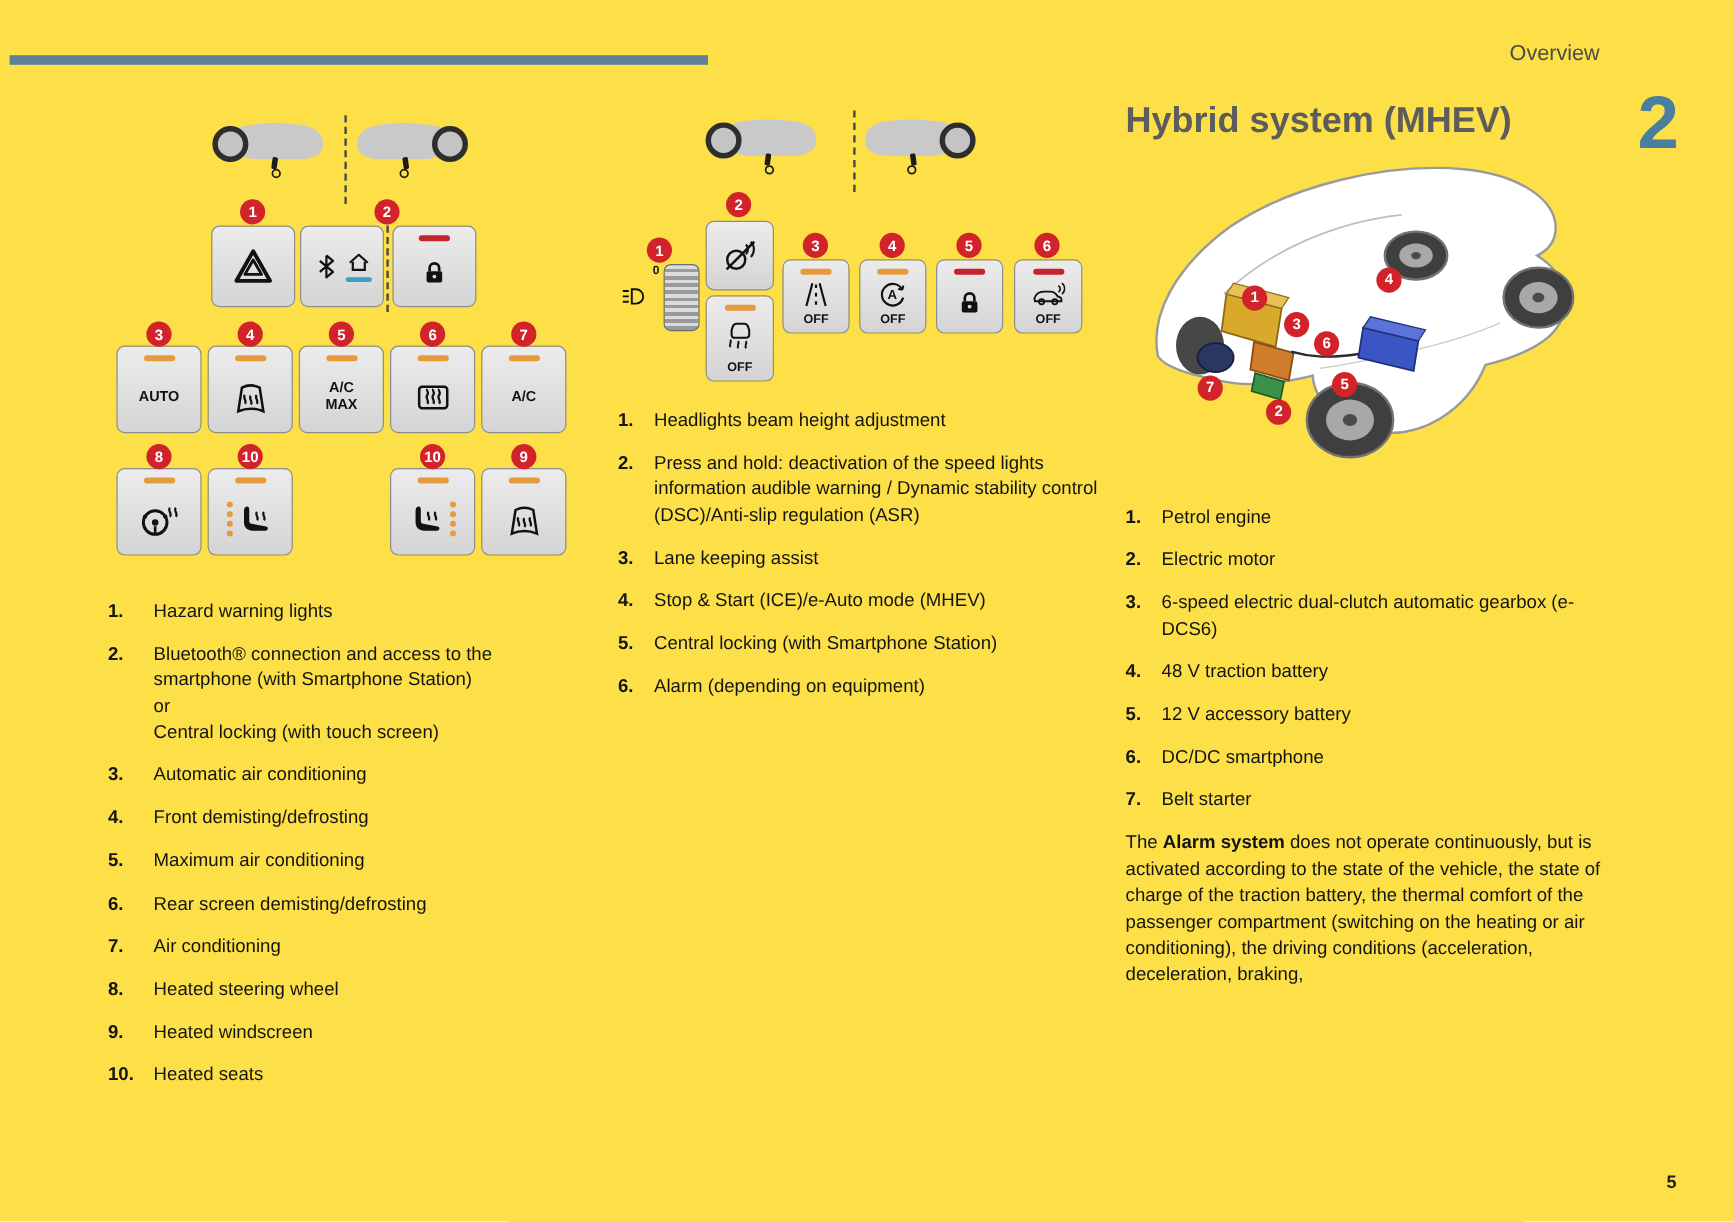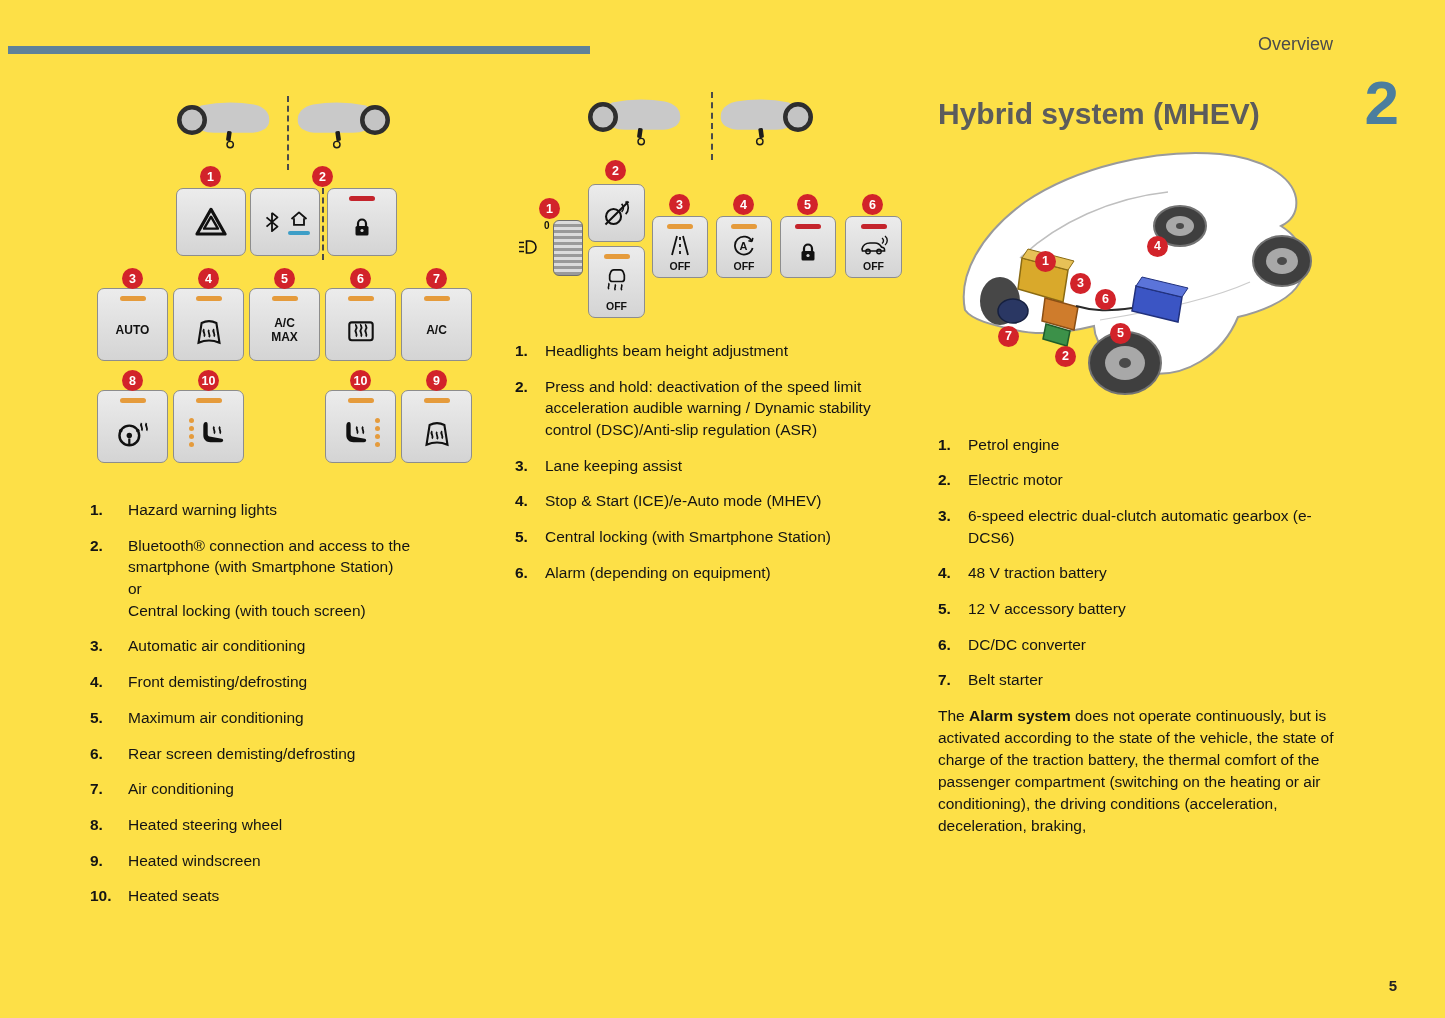--- a/index.html
+++ b/index.html
@@ -8,21 +8,21 @@
   .page { position:relative; width:1445px; height:1018px; background:#fde047; overflow:hidden; }
 
   .topbar { position:absolute; left:8px; top:46px; width:582px; height:8px; background:#5f8299; }
   .overview { position:absolute; top:34px; right:112px; font-size:18px; color:#4b4b4b; }
   .chapter { position:absolute; top:72px; right:46px; font-size:62px; font-weight:bold; color:#4b7e9e; line-height:1; }
   .pagenum { position:absolute; right:48px; bottom:24px; font-size:15px; font-weight:bold; color:#222; }
 
   .col { position:absolute; top:84px; }
   .col1 { left:90px;  width:398px; }
   .col2 { left:515px; width:400px; }
-  .col3 { left:938px; width:398px;margin-top:13px; }
+  .col3 { left:938px; width:398px; }
 
   h2.sec { font-size:17px; font-weight:bold; color:#000; line-height:1.3; }
   .h-hybrid { font-size:30px; color:#5c5c5c; font-weight:600; line-height:1.15; }
 
   .diagram { position:relative; }
   .diagram.cc { height:375px; margin-top:12px; }
   .diagram.sc { height:228px; margin-top:8px; }
 
   .cockpit { position:absolute; width:100px; height:50px; }
   .cockpit.flip { transform:scaleX(-1); }
@@ -421,21 +421,21 @@
       </div>
     </div>
 
     <div class="list">
       <div class="li">
           <span class="num">1.</span>
           <span class="txt">Headlights beam height adjustment</span>
         </div>
       <div class="li">
           <span class="num">2.</span>
-          <span class="txt">Press and hold: deactivation of the speed limit acceleration audible warning / Dynamic stability control (DSC)/Anti-slip regulation (ASR)</span>
+          <span class="txt">Press and hold: deactivation of the speed lights information audible warning / Dynamic stability control (DSC)/Anti-slip regulation (ASR)</span>
         </div>
       <div class="li">
           <span class="num">3.</span>
           <span class="txt">Lane keeping assist</span>
         </div>
       <div class="li">
           <span class="num">4.</span>
           <span class="txt">Stop &amp; Start (ICE)/e-Auto mode (MHEV)</span>
         </div>
       <div class="li">
@@ -511,21 +511,21 @@
       <div class="li">
           <span class="num">4.</span>
           <span class="txt">48 V traction battery</span>
         </div>
       <div class="li">
           <span class="num">5.</span>
           <span class="txt">12 V accessory battery</span>
         </div>
       <div class="li">
           <span class="num">6.</span>
-          <span class="txt">DC/DC converter</span>
+          <span class="txt">DC/DC smartphone</span>
         </div>
       <div class="li">
           <span class="num">7.</span>
           <span class="txt">Belt starter</span>
         </div>
     </div>
 
     <p class="para"><span>The </span><b>Alarm system</b><span> does not operate continuously, but is activated according to the state of the vehicle, the state of charge of the traction battery, the thermal comfort of the passenger compartment (switching on the heating or air conditioning), the driving conditions (acceleration, deceleration, braking,</span></p>
   </section>
 

